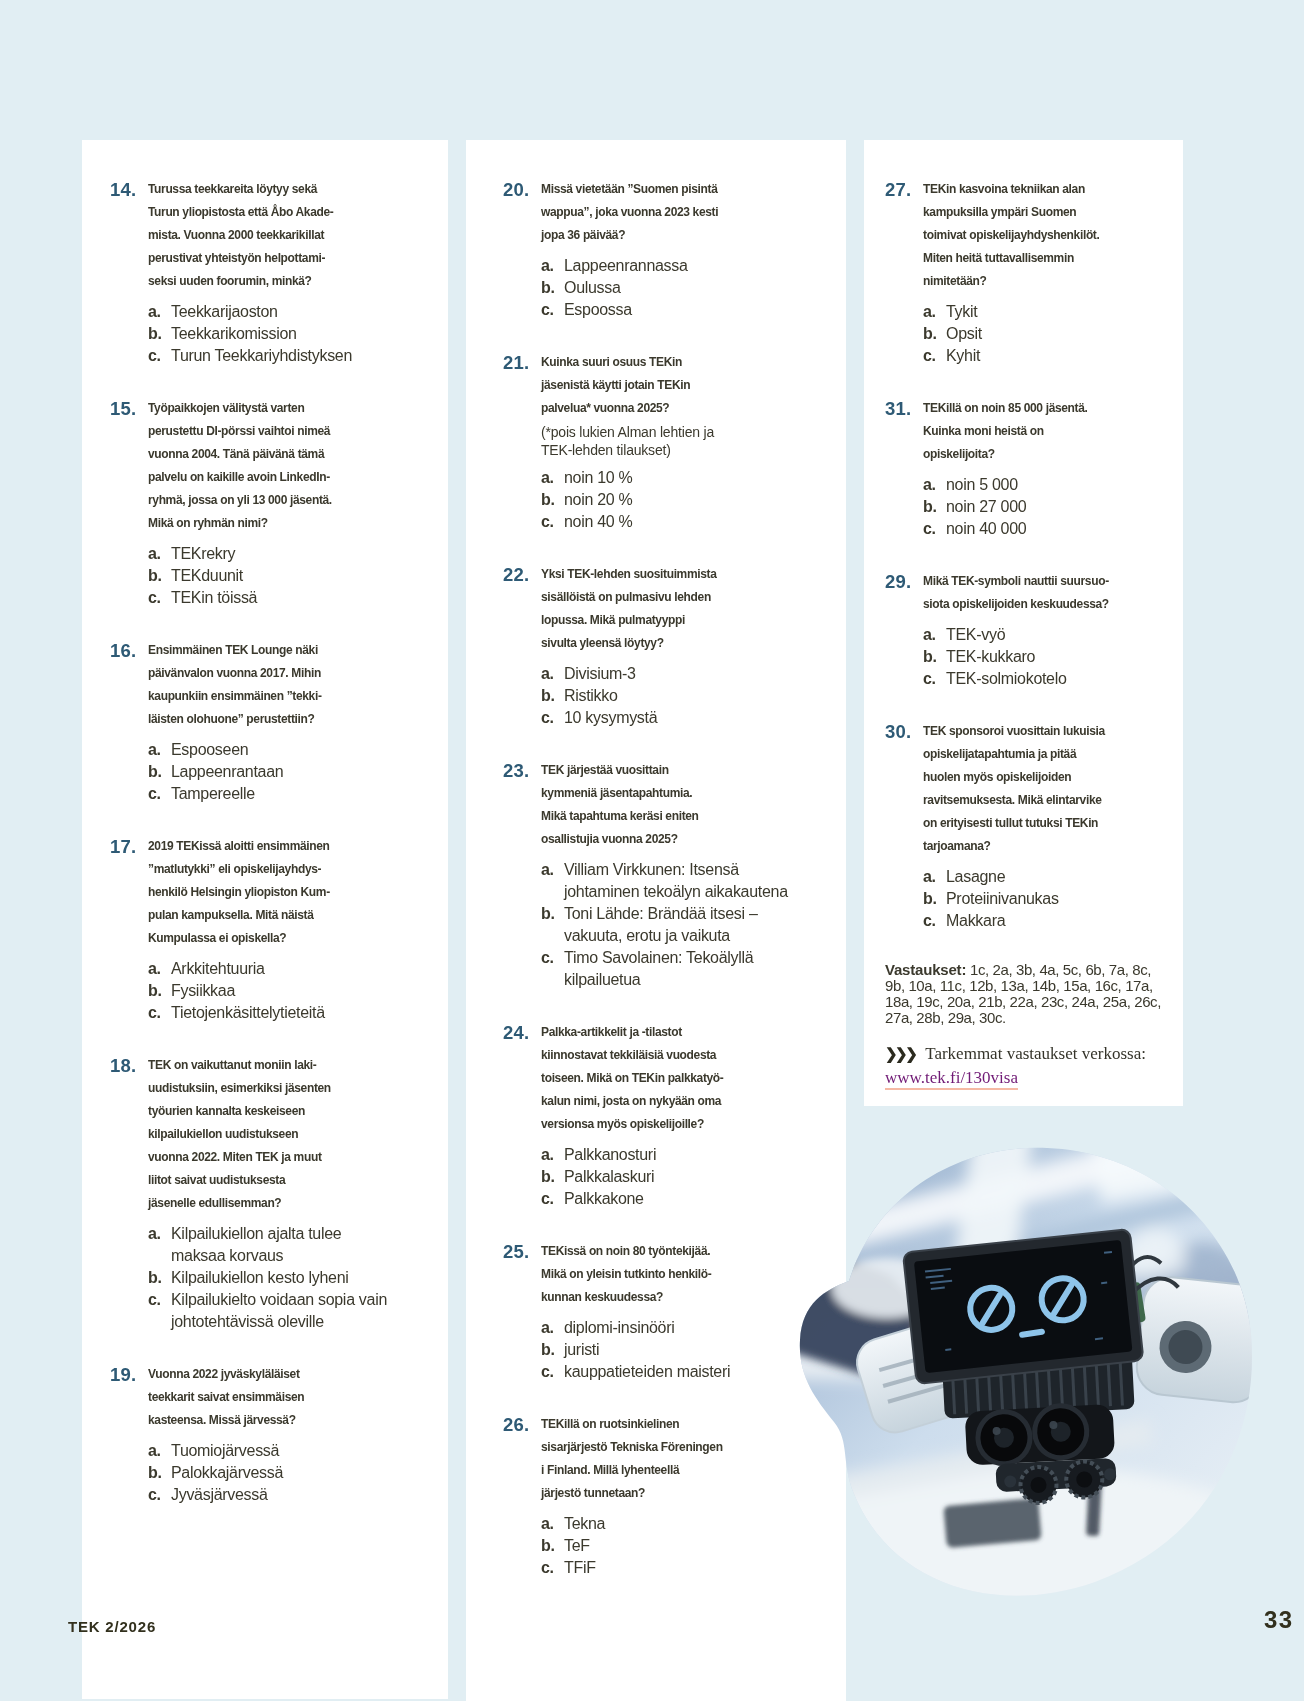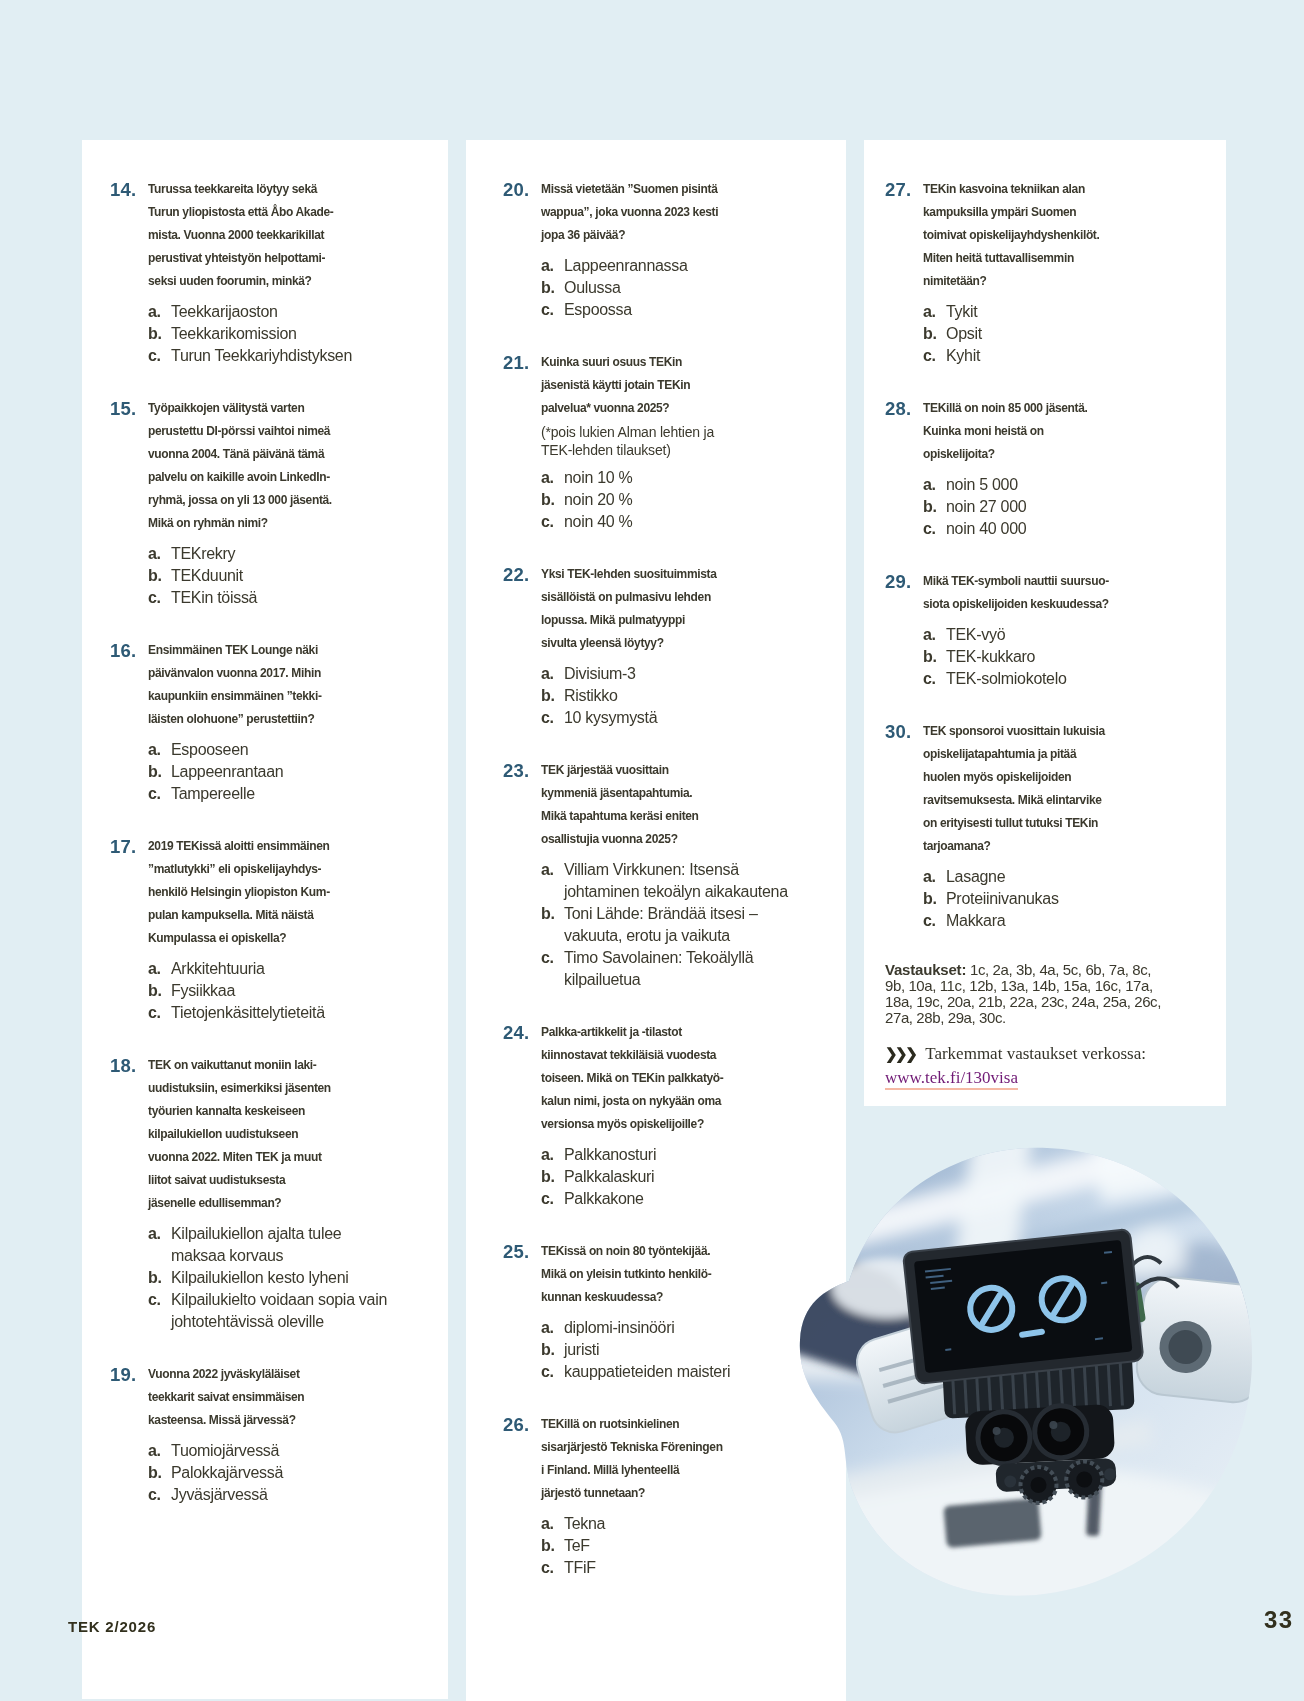--- a/index.html
+++ b/index.html
@@ -5,21 +5,21 @@
   html,body{margin:0;padding:0;background:#cfdfe6;}
   .page{
     position:relative;width:1304px;height:1701px;overflow:hidden;
     background:var(--page-bg,#e1eef3);
     font-family:"Liberation Sans",sans-serif;
     color:var(--body-text,#3b392d);
   }
   .card{position:absolute;top:140px;background:var(--card-bg,#fff);box-sizing:border-box;}
   .col1{left:82px;width:366px;height:1559px;padding:38px 20px 0 28px;}
   .col2{left:466px;width:380px;height:1561px;padding:38px 30px 0 37px;}
-  .col3{left:864px;width:362px;height:966px;padding:38px 6px 0 21px;}
+  .col3{left:864px;width:319px;height:966px;padding:38px 6px 0 21px;}
   .q{position:relative;padding-left:38px;margin-bottom:30px;}
   .qnum{
     position:absolute;left:0;top:1px;
     font-weight:bold;font-size:18.5px;letter-spacing:.2px;
     color:var(--question-number,#2e5a75);
   }
   .stem{font-weight:bold;font-size:12px;line-height:23px;letter-spacing:-0.35px;}
   .note{font-size:14px;line-height:18px;margin-top:3px;letter-spacing:-0.2px;}
   .opts{margin-top:8px;}
   .opt{position:relative;padding-left:23px;font-size:16px;line-height:22px;letter-spacing:-0.3px;}
@@ -189,21 +189,21 @@
         <div class="q">
           <span class="qnum">27.</span>
           <div class="stem">TEKin kasvoina tekniikan alan<br>kampuksilla ympäri Suomen<br>toimivat opiskelijayhdyshenkilöt.<br>Miten heitä tuttavallisemmin<br>nimitetään?</div>
           <div class="opts">
             <div class="opt"><span class="letter">a.</span><span class="otext">Tykit</span></div>
             <div class="opt"><span class="letter">b.</span><span class="otext">Opsit</span></div>
             <div class="opt"><span class="letter">c.</span><span class="otext">Kyhit</span></div>
           </div>
         </div>
         <div class="q">
-          <span class="qnum">28.</span>
+          <span class="qnum">31.</span>
           <div class="stem">TEKillä on noin 85 000 jäsentä.<br>Kuinka moni heistä on<br>opiskelijoita?</div>
           <div class="opts">
             <div class="opt"><span class="letter">a.</span><span class="otext">noin 5 000</span></div>
             <div class="opt"><span class="letter">b.</span><span class="otext">noin 27 000</span></div>
             <div class="opt"><span class="letter">c.</span><span class="otext">noin 40 000</span></div>
           </div>
         </div>
         <div class="q">
           <span class="qnum">29.</span>
           <div class="stem">Mikä TEK-symboli nauttii suursuo-<br>siota opiskelijoiden keskuudessa?</div>

